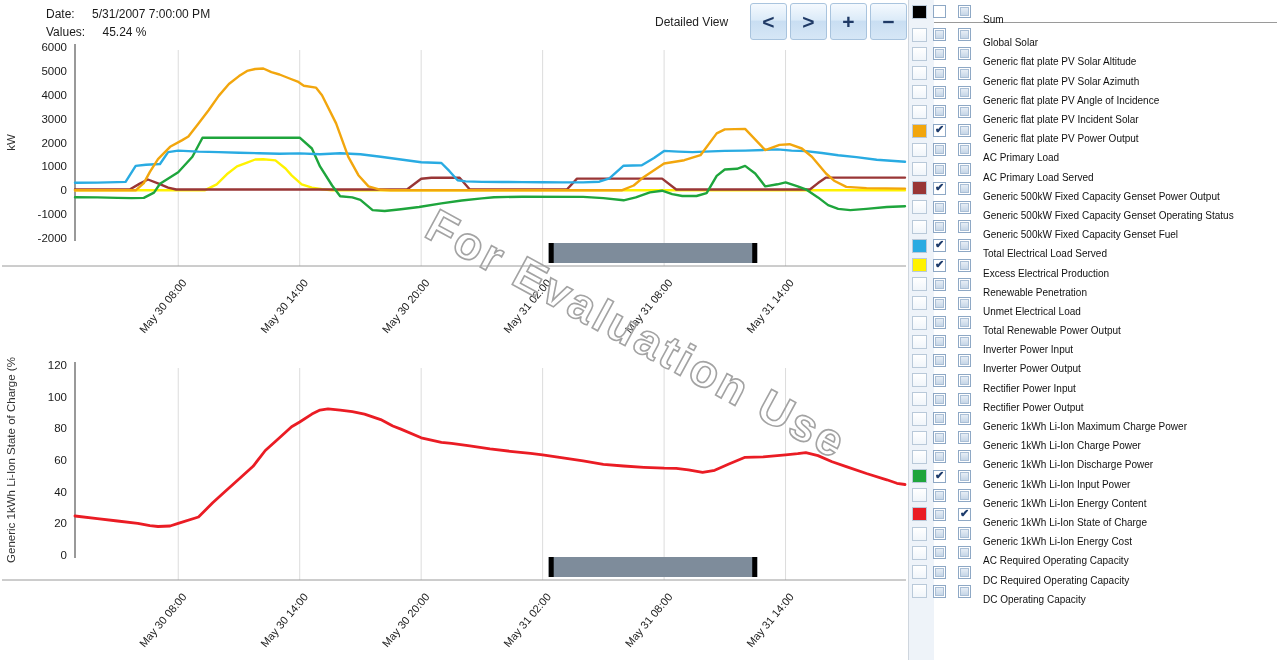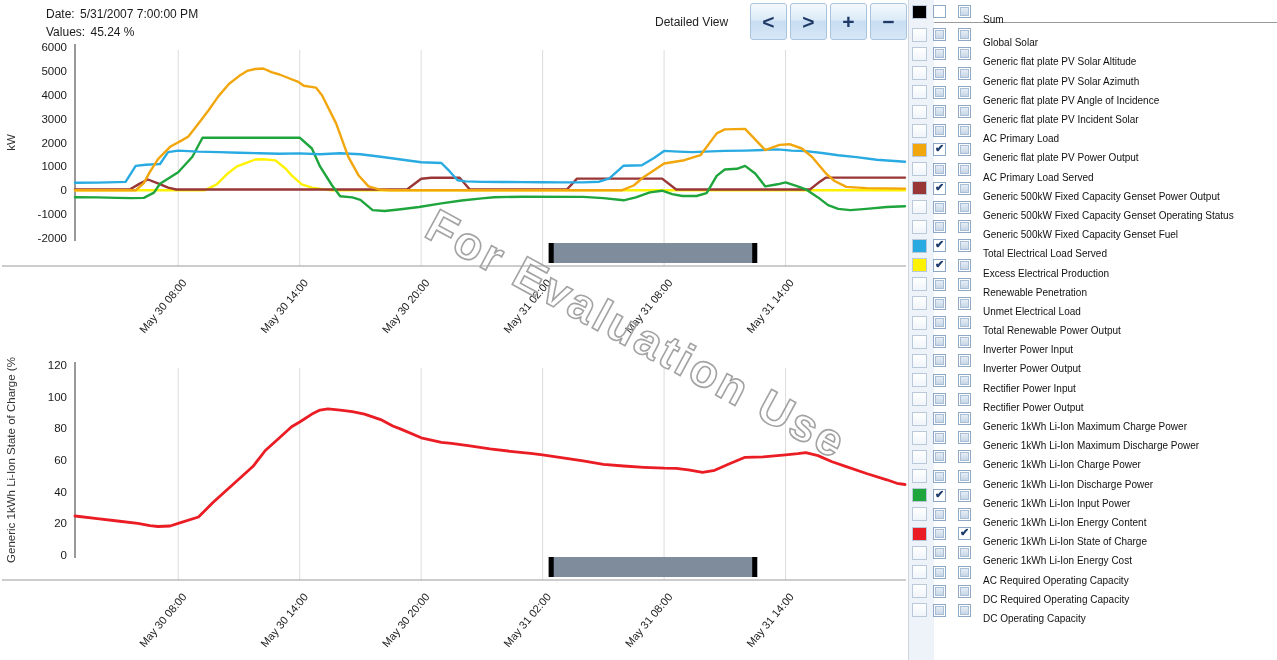--- a/index.html
+++ b/index.html
@@ -1,21 +1,21 @@
 <!DOCTYPE html>
 <html><head>
 <meta charset="utf-8">
 <style>
   html,body{margin:0;padding:0;background:#fff;}
   #app{position:relative;width:1277px;height:660px;background:#fff;overflow:hidden;
        font-family:"Liberation Sans",sans-serif;color:#1a1a1a;}
   
   #info{position:absolute;left:10px;top:5px;font-size:12px;line-height:18px;}
   #info .lbl{display:inline-block;margin-left:36px;}
-  #info .val{display:inline-block;margin-left:2px;}
+  #info .val{display:inline-block;margin-left:14px;}
   
   #view-label{position:absolute;left:655px;top:15px;width:90px;text-align:left;font-size:12px;color:#222;}
   #navbar{position:absolute;left:750px;top:3px;display:flex;gap:3px;}
   .nav-btn{width:37px;height:37px;border:1px solid #a9c4de;border-radius:3px;
            background:linear-gradient(180deg,#f4f9fe 0%,#dcebf8 45%,#c9def2 50%,#d6e7f6 100%);
            color:#1f3a66;font-family:"Liberation Sans",sans-serif;font-weight:bold;font-size:21px;
            display:flex;align-items:center;justify-content:center;cursor:pointer;padding:0;line-height:1;}
   
   #chart-svg{position:absolute;left:0;top:0;}
   #chart-svg text{font-family:"Liberation Sans",sans-serif;}
@@ -161,32 +161,32 @@
         <div class="cb soft"></div>
         <span class="lg-label">Generic flat plate PV Angle of Incidence</span>
       </div>
       <div class="lg-row">
         <div class="swatch white"></div>
         <div class="cb soft"></div>
         <div class="cb soft"></div>
         <span class="lg-label">Generic flat plate PV Incident Solar</span>
       </div>
       <div class="lg-row">
+        <div class="swatch" style="background: rgb(242, 166, 13);"></div>
+        <div class="cb checked"></div>
+        <div class="cb soft"></div>
+        <span class="lg-label">Generic flat plate PV Power Output</span>
+      </div>
+      <div class="lg-row">
         <div class="swatch white"></div>
         <div class="cb soft"></div>
         <div class="cb soft"></div>
         <span class="lg-label">AC Primary Load</span>
       </div>
       <div class="lg-row">
-        <div class="swatch" style="background: rgb(242, 166, 13);"></div>
-        <div class="cb checked"></div>
-        <div class="cb soft"></div>
-        <span class="lg-label">Generic flat plate PV Power Output</span>
-      </div>
-      <div class="lg-row">
         <div class="swatch white"></div>
         <div class="cb soft"></div>
         <div class="cb soft"></div>
         <span class="lg-label">AC Primary Load Served</span>
       </div>
       <div class="lg-row">
         <div class="swatch" style="background: rgb(153, 54, 54);"></div>
         <div class="cb checked"></div>
         <div class="cb soft"></div>
         <span class="lg-label">Generic 500kW Fixed Capacity Genset Power Output</span>
@@ -255,26 +255,20 @@
         <div class="swatch white"></div>
         <div class="cb soft"></div>
         <div class="cb soft"></div>
         <span class="lg-label">Rectifier Power Output</span>
       </div>
       <div class="lg-row">
         <div class="swatch white"></div>
         <div class="cb soft"></div>
         <div class="cb soft"></div>
         <span class="lg-label">Generic 1kWh Li-Ion Maximum Charge Power</span>
-      </div>
-      <div class="lg-row">
-        <div class="swatch white"></div>
-        <div class="cb soft"></div>
-        <div class="cb soft"></div>
-        <span class="lg-label">Generic 1kWh Li-Ion Maximum Discharge Power</span>
       </div>
       <div class="lg-row">
         <div class="swatch white"></div>
         <div class="cb soft"></div>
         <div class="cb soft"></div>
         <span class="lg-label">Generic 1kWh Li-Ion Charge Power</span>
       </div>
       <div class="lg-row">
         <div class="swatch white"></div>
         <div class="cb soft"></div>

